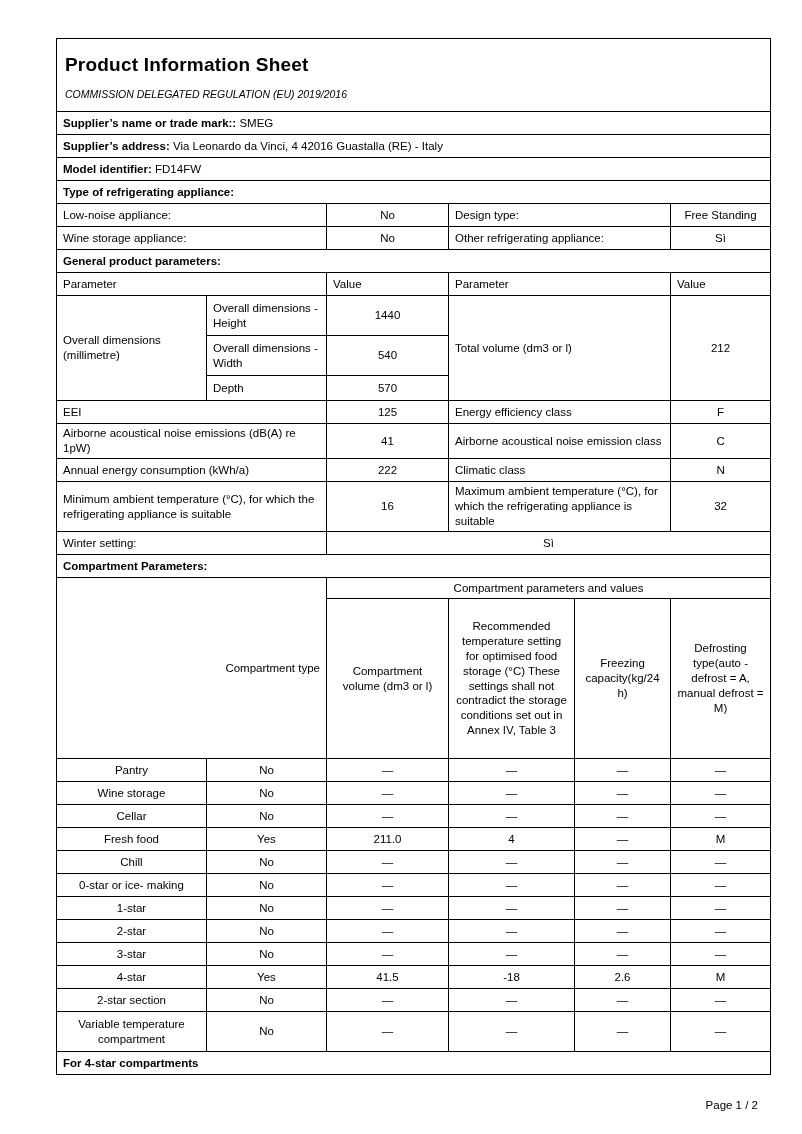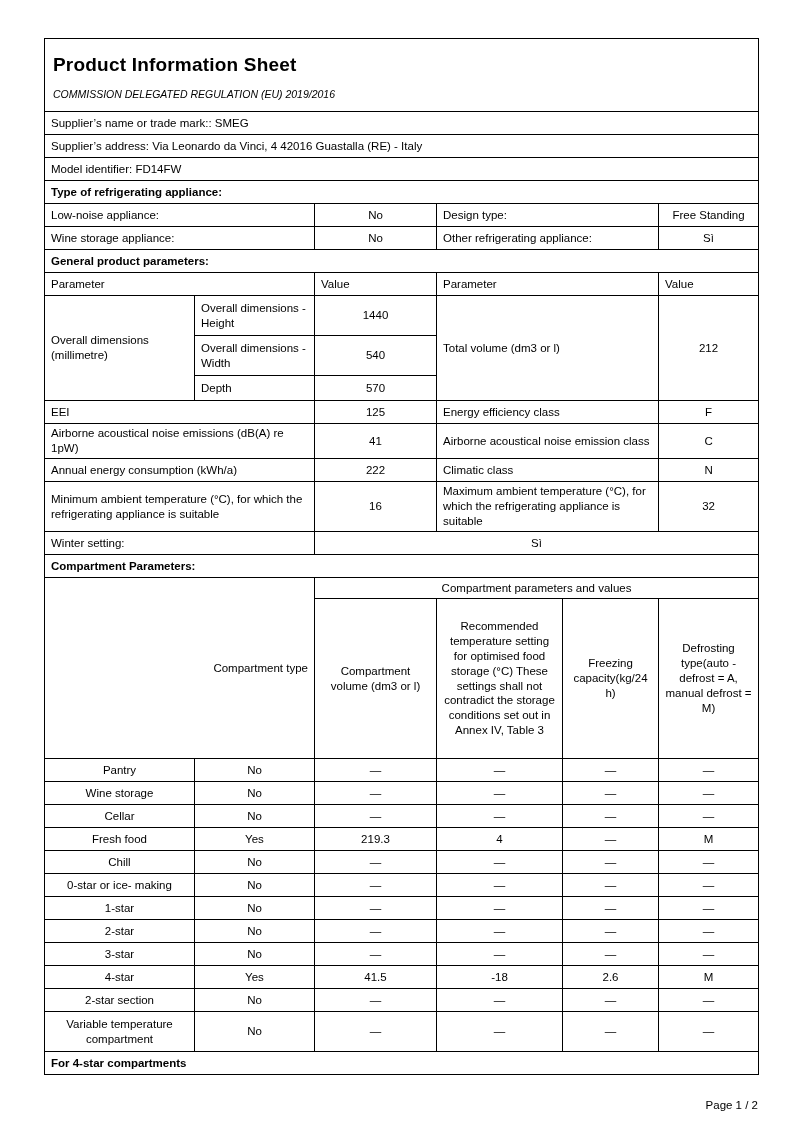--- a/index.html
+++ b/index.html
@@ -6,26 +6,27 @@
   html,body { margin:0; padding:0; }
   body {
     width:802px; height:1134px; position:relative; overflow:hidden;
     background:#ffffff; color:#000;
     font-family:"Liberation Sans", sans-serif; font-size:11.5px; line-height:1.3;
   }
   .sheet { position:absolute; left:44px; top:38px; width:714px; }
   table.doc {
     width:714px; border-collapse:collapse; table-layout:fixed;
     border:1.5px solid #000;
+    margin-left:12px;
   }
   table.doc td { border:1px solid #000; padding:2px 6px; vertical-align:middle; }
   .title-cell { padding:14px 8px 6px 8px !important; }
   .doc-title { font-size:19px; font-weight:bold; margin:0 0 10px 0; letter-spacing:0.2px; }
   .doc-reg { font-size:10.5px; margin:0 0 4px 0;font-style:italic; }
-  .b { font-weight:normal; }
+  .b { font-weight:bold; }
   .c { text-align:center; }
   .r23 td { height:23px; }
   .r40 td { height:40px; }
   .r46 td { height:46px; }
   .r25 td { height:25px; }
   .hdr td { height:23px; font-weight:bold; }
   .colhdr td { height:23px; }
   .bighdr td { height:160px; text-align:center; padding:6px 4px; }
   .grp td { height:21px; text-align:center; }
   .footer-page {
@@ -169,21 +170,21 @@
       <td class="c">Cellar</td>
       <td class="c">No</td>
       <td class="c">—</td>
       <td class="c">—</td>
       <td class="c">—</td>
       <td class="c">—</td>
     </tr>
     <tr class="r23">
       <td class="c">Fresh food</td>
       <td class="c">Yes</td>
-      <td class="c">219.3</td>
+      <td class="c">211.0</td>
       <td class="c">4</td>
       <td class="c">—</td>
       <td class="c">M</td>
     </tr>
     <tr class="r23">
       <td class="c">Chill</td>
       <td class="c">No</td>
       <td class="c">—</td>
       <td class="c">—</td>
       <td class="c">—</td>

